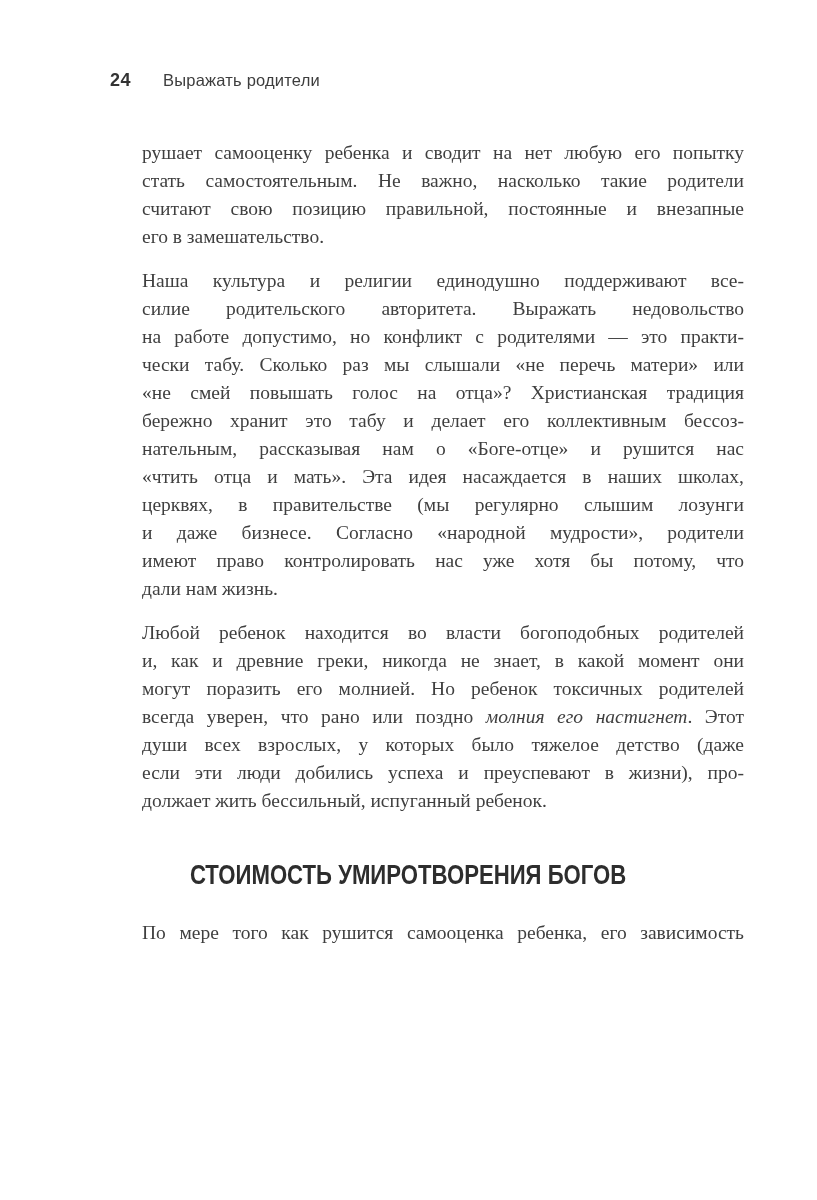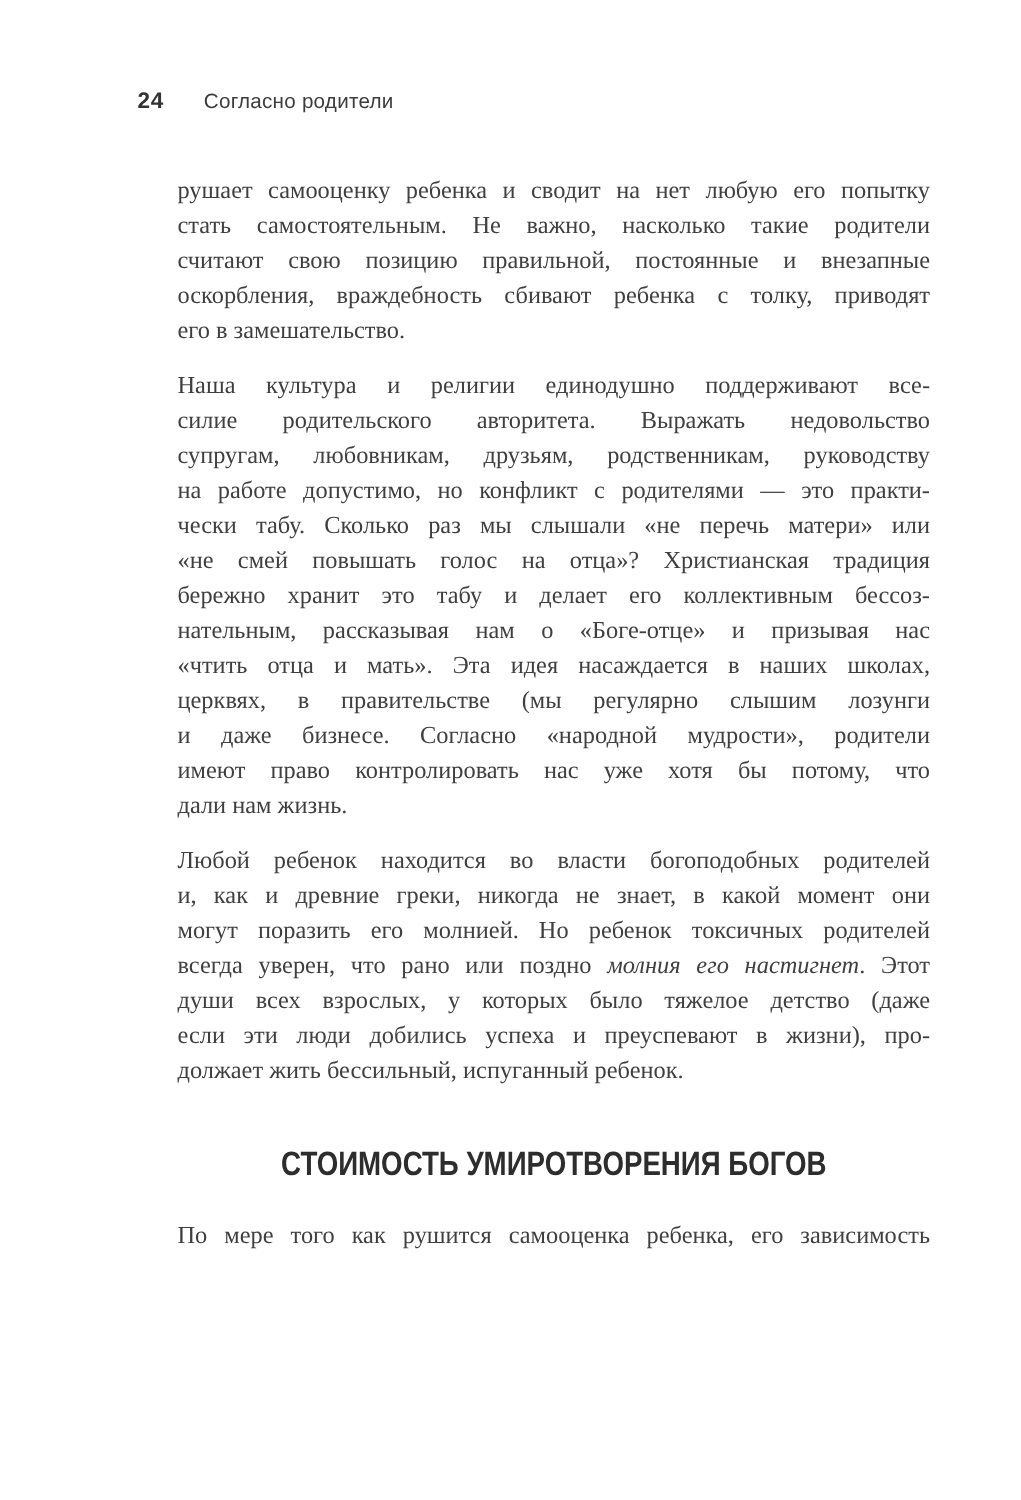--- a/index.html
+++ b/index.html
@@ -56,59 +56,56 @@
     text-align-last: justify;
   }
   .line.last {
     text-align-last: left;
   }
   .em {
     font-style: italic;
   }
   .section-heading {
     margin: 46px 0 30px 0;
-    text-align: center;
     font-family: "Liberation Sans", sans-serif;
     font-weight: 700;
     font-size: 27px;
     color: #2d2d2d;
     letter-spacing: 0px;
   }
   .section-heading .condensed {
     display: inline-block;
     transform: scaleX(0.82);
     transform-origin: center;
     white-space: nowrap;
   }
 </style>
 </head>
 <body>
 
 <div class="page">
   <div class="running-header">
     <span class="page-number">24</span>
-    <span class="running-title">Согласно родители</span>
+    <span class="running-title">Выражать родители</span>
   </div>
   <div class="content">
       <div class="paragraph">
         <div class="line"><span>рушает самооценку ребенка и сводит на нет любую его попытку</span></div>
         <div class="line"><span>стать самостоятельным. Не важно, насколько такие родители</span></div>
         <div class="line"><span>считают свою позицию правильной, постоянные и внезапные</span></div>
-        <div class="line"><span>оскорбления, враждебность сбивают ребенка с толку, приводят</span></div>
         <div class="line last"><span>его в замешательство.</span></div>
       </div>
       <div class="paragraph">
         <div class="line"><span>Наша культура и религии единодушно поддерживают все-</span></div>
         <div class="line"><span>силие родительского авторитета. Выражать недовольство</span></div>
-        <div class="line"><span>супругам, любовникам, друзьям, родственникам, руководству</span></div>
         <div class="line"><span>на работе допустимо, но конфликт с родителями — это практи-</span></div>
         <div class="line"><span>чески табу. Сколько раз мы слышали «не перечь матери» или</span></div>
         <div class="line"><span>«не смей повышать голос на отца»? Христианская традиция</span></div>
         <div class="line"><span>бережно хранит это табу и делает его коллективным бессоз-</span></div>
-        <div class="line"><span>нательным, рассказывая нам о «Боге-отце» и призывая нас</span></div>
+        <div class="line"><span>нательным, рассказывая нам о «Боге-отце» и рушится нас</span></div>
         <div class="line"><span>«чтить отца и мать». Эта идея насаждается в наших школах,</span></div>
         <div class="line"><span>церквях, в правительстве (мы регулярно слышим лозунги</span></div>
         <div class="line"><span>и даже бизнесе. Согласно «народной мудрости», родители</span></div>
         <div class="line"><span>имеют право контролировать нас уже хотя бы потому, что</span></div>
         <div class="line last"><span>дали нам жизнь.</span></div>
       </div>
       <div class="paragraph">
         <div class="line"><span>Любой ребенок находится во власти богоподобных родителей</span></div>
         <div class="line"><span>и, как и древние греки, никогда не знает, в какой момент они</span></div>
         <div class="line"><span>могут поразить его молнией. Но ребенок токсичных родителей</span></div>

